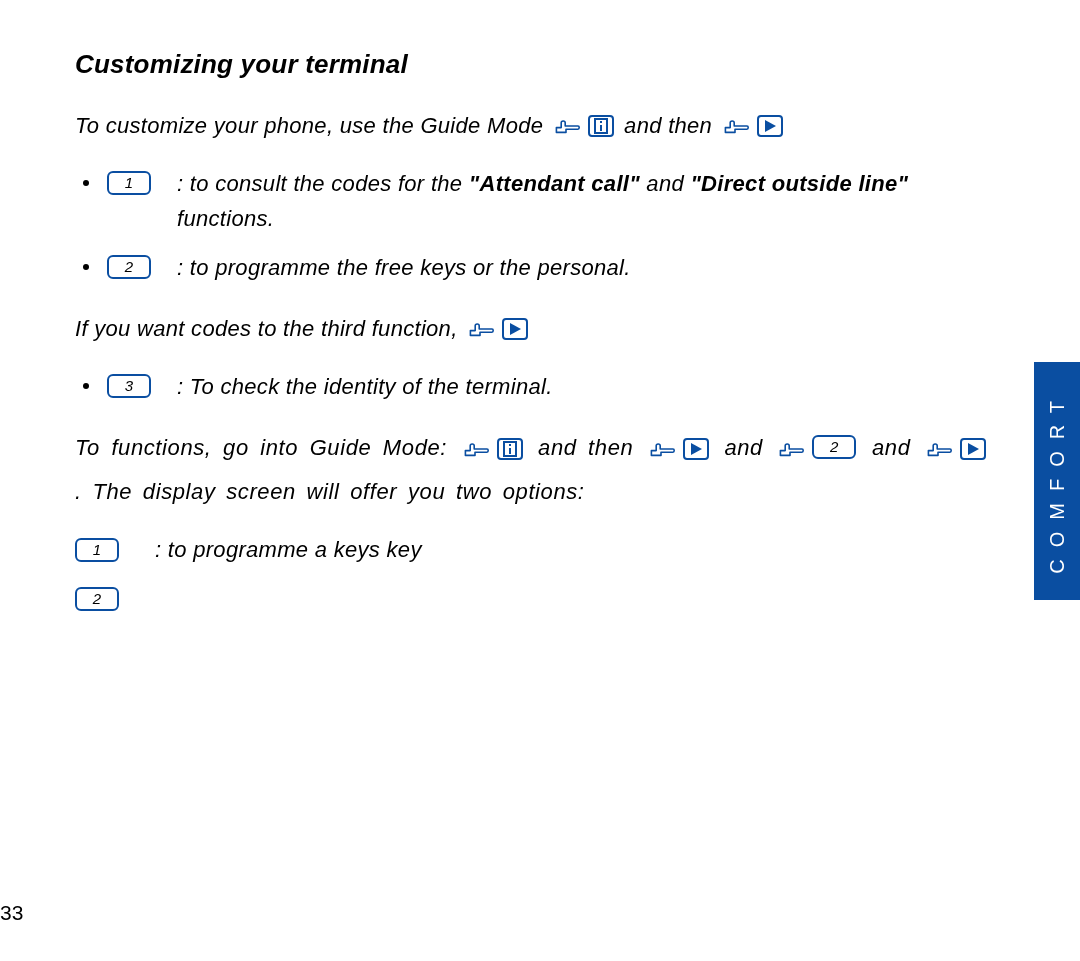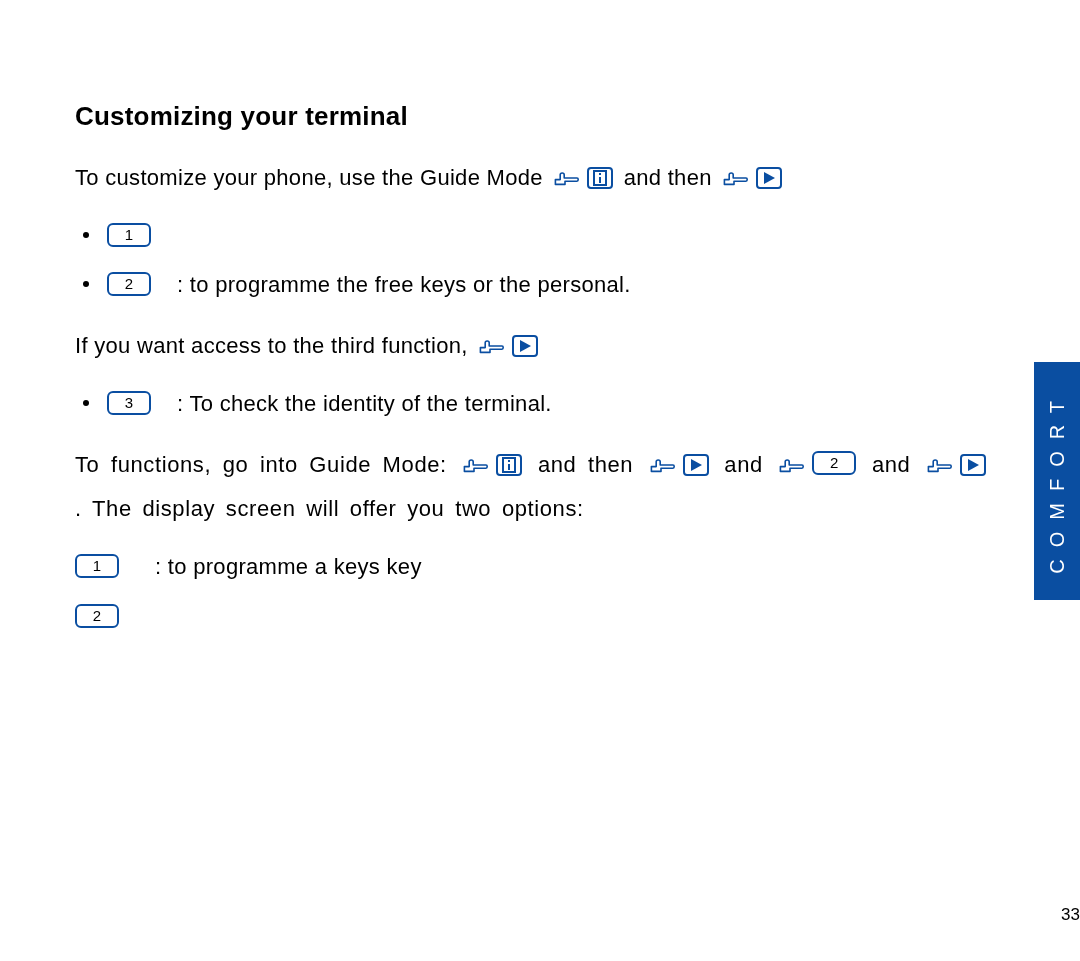--- a/index.html
+++ b/index.html
@@ -6,24 +6,25 @@
     margin: 0;
     padding: 0;
     width: 1080px;
     height: 961px;
     background: #ffffff;
     font-family: "Futura", "Century Gothic", "Trebuchet MS", Arial, sans-serif;
     color: #000000;
     position: relative;
   }
   .page {
-    padding: 96px 90px 0 75px;
+    padding: 44px 90px 0 75px;
     font-size: 22px;
     line-height: 1.6;
     letter-spacing: 0.3px;
+    font-style: italic;
   }
   h2 {
     font-size: 26px;
     font-weight: 600;
     margin: 0 0 18px 0;
     letter-spacing: 0.2px;
   }
   p { margin: 0 0 18px 0; }
   .justify { text-align: justify; text-justify: inter-word; }
   .bold { font-weight: 700; }
@@ -99,22 +100,22 @@
     transform: rotate(180deg);
     letter-spacing: 12px;
     font-size: 20px;
     font-weight: 400;
   }
 
   .page-number {
     position: absolute;
     bottom: 36px;
     left: 0; right: 0;
-    text-align: right;
-    font-size: 17px;
+    text-align: left;
+    font-size: 21px;
     font-family: Arial, sans-serif;
   }
 </style>
 </head>
 <body>
 
 <div class="page">
 
   <h2>Customizing your terminal</h2>
 
@@ -150,32 +151,35 @@
     </span>
   </p>
 
 
   <ul class="bullets">
     <li>
       <span class="dot"></span>
       <span class="keycol">
         <span class="keycap">1</span>
       </span>
+      <span class="txt">
+        <span>: to consult the codes for the </span><span class="bold">"Attendant call"</span><span> and </span><span class="bold">"Direct outside line"</span><span> functions.</span>
+      </span>
     </li>
     <li>
       <span class="dot"></span>
       <span class="keycol">
         <span class="keycap">2</span>
       </span>
       <span class="txt">: to programme the free keys or the personal.</span>
     </li>
   </ul>
 
   <p class="line">
-    <span>If you want access to the third function,</span>
+    <span>If you want codes to the third function,</span>
     <span class="hand-combo">
       <svg class="hand-svg" viewBox="0 0 40 24">
         <g fill="none" stroke="#0a4ea1" stroke-width="2" stroke-linejoin="round" stroke-linecap="round">
           <path d="M3 14 L3 20 L15 20 L15 16 L30 16 C32 16 32 12 30 12 L14 12 L14 8 C14 5 9 5 9 8 L9 14 Z"></path>
         </g>
       </svg>
       <span class="mini-key">
         <svg width="18" height="18" viewBox="0 0 18 18">
             <polygon points="4,3 15,9 4,15" fill="#0a4ea1"></polygon>
           </svg>

